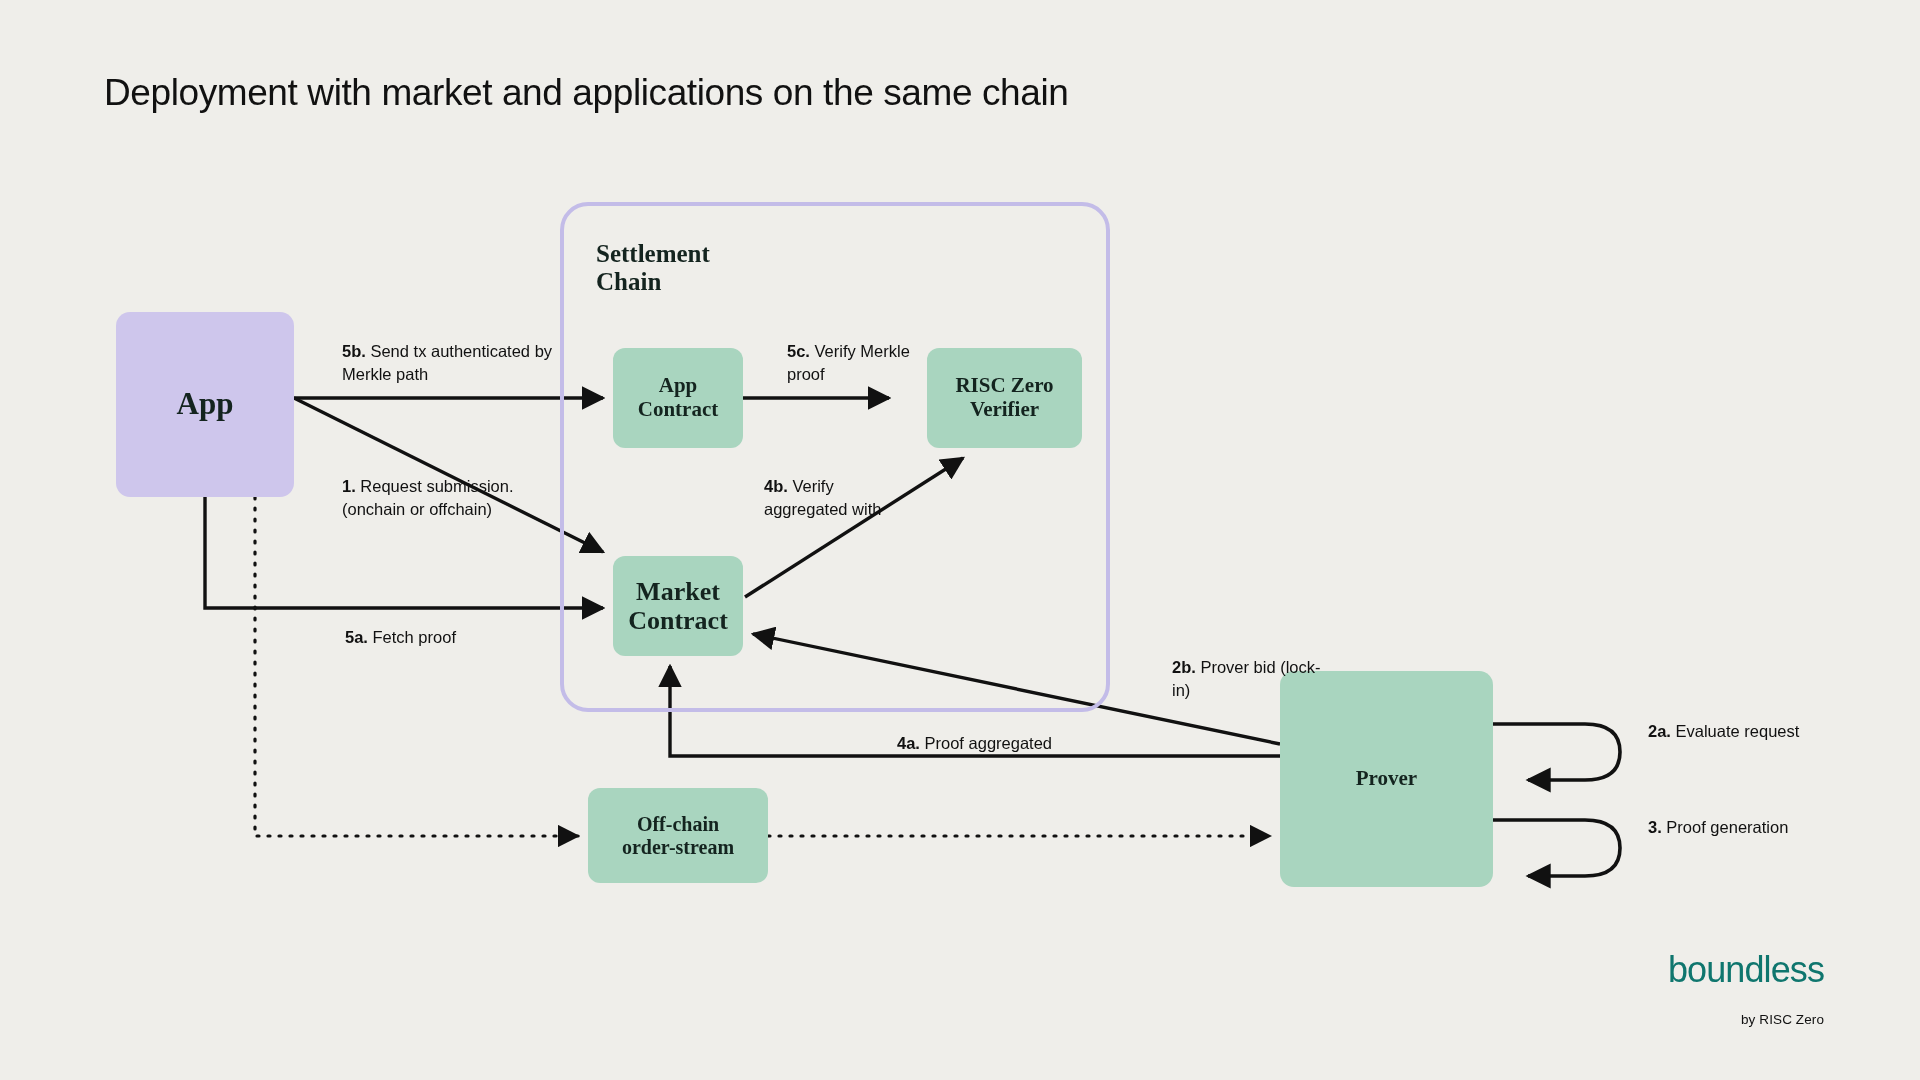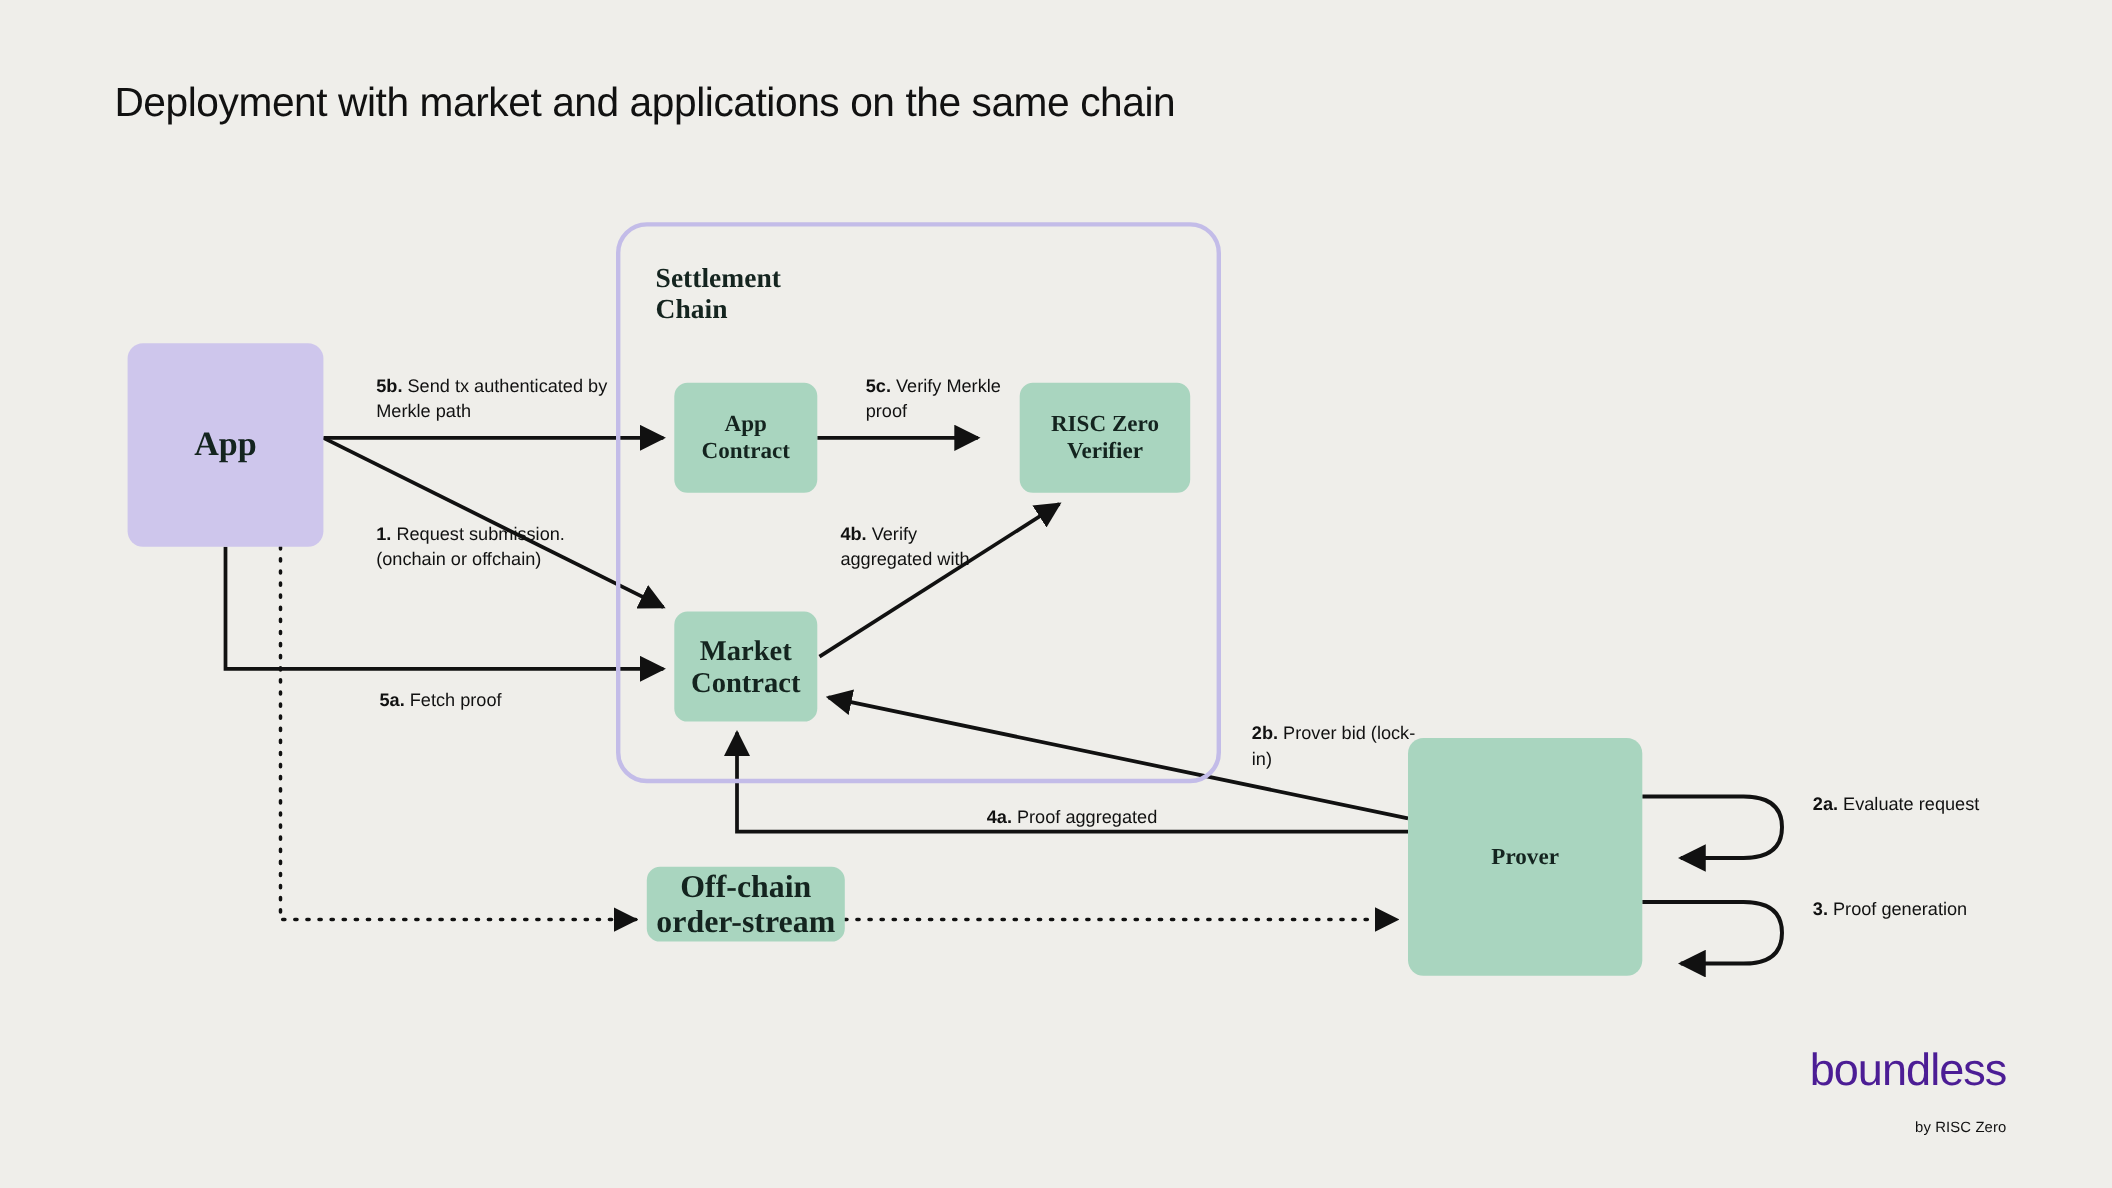--- a/index.html
+++ b/index.html
@@ -81,22 +81,22 @@
   #node-verifier {
     left: 899px; top: 348px; width: 155px; height: 100px;
     font-size: 21px;
     margin-left: 28px;
   }
   #node-market {
     left: 613px; top: 556px; width: 130px; height: 100px;
     font-size: 26px;
   }
   #node-orderstream {
-    left: 588px; top: 788px; width: 180px; height: 68px;
-    font-size: 29px;
+    left: 588px; top: 788px; width: 180px; height: 95px;
+    font-size: 20px;
   }
   #node-prover {
     left: 1280px; top: 671px; width: 213px; height: 216px;
     font-size: 21px; border-radius: 14px;
   }
 
   .edge-label {
     position: absolute;
     font-family: "Liberation Sans", sans-serif;
     font-size: 16.5px;
@@ -105,38 +105,38 @@
     white-space: pre-line;
     margin-left: 12px;
   }
   .edge-label b { font-weight: 700; }
 
   #lbl-5b { left: 330px; top: 340px; width: 230px; }
   #lbl-1  { left: 330px; top: 475px; width: 200px; }
   #lbl-5a { left: 333px; top: 626px; width: 200px; }
   #lbl-5c { left: 775px; top: 340px; width: 140px; }
   #lbl-4b { left: 752px; top: 475px; width: 130px; }
-  #lbl-2b { left: 1126px; top: 656px; width: 150px; }
+  #lbl-2b { left: 1160px; top: 656px; width: 150px; }
   #lbl-4a { left: 885px; top: 732px; width: 230px; }
   #lbl-2a { left: 1636px; top: 720px; width: 260px; }
   #lbl-3  { left: 1636px; top: 816px; width: 260px; }
 
   .logo {
     position: absolute;
     left: 1609px;
     top: 952px;
     width: 215px;
     text-align: right;
   }
   .logo-word {
     font-family: "Liberation Sans", sans-serif;
-    font-size: 41px;
+    font-size: 36px;
     font-weight: 500;
     letter-spacing: -0.9px;
-    color: #4c1d95;
+    color: #0f766e;
     line-height: 1;
   }
   .logo-sub {
     font-family: "Liberation Sans", sans-serif;
     font-size: 13.5px;
     font-weight: 400;
     color: #111111;
     margin-top: 24px;
     letter-spacing: 0.1px;
   }

